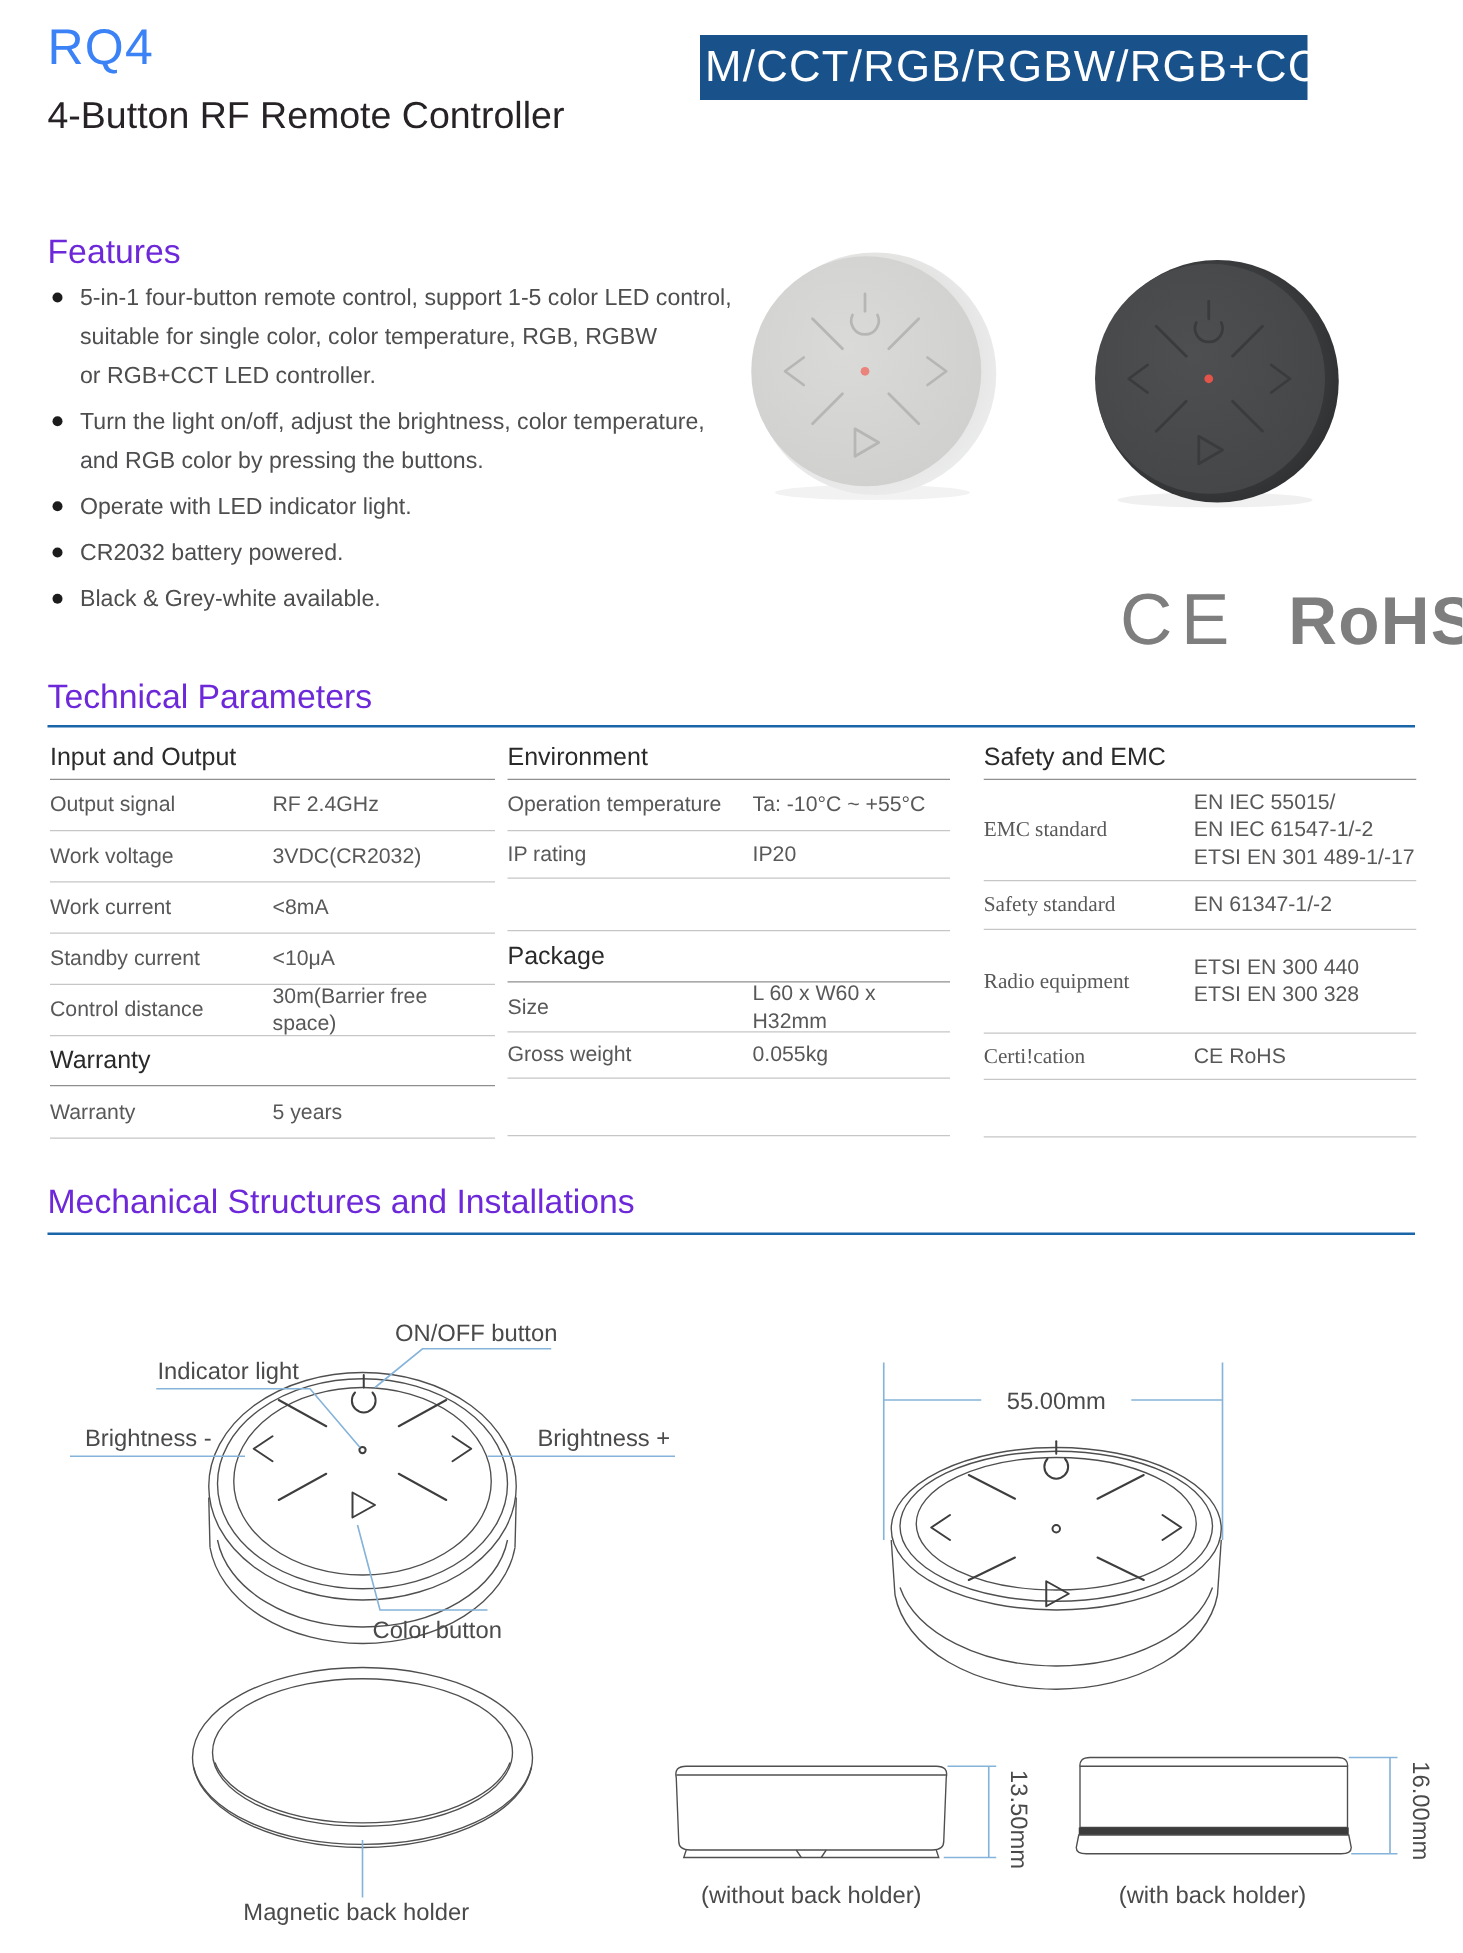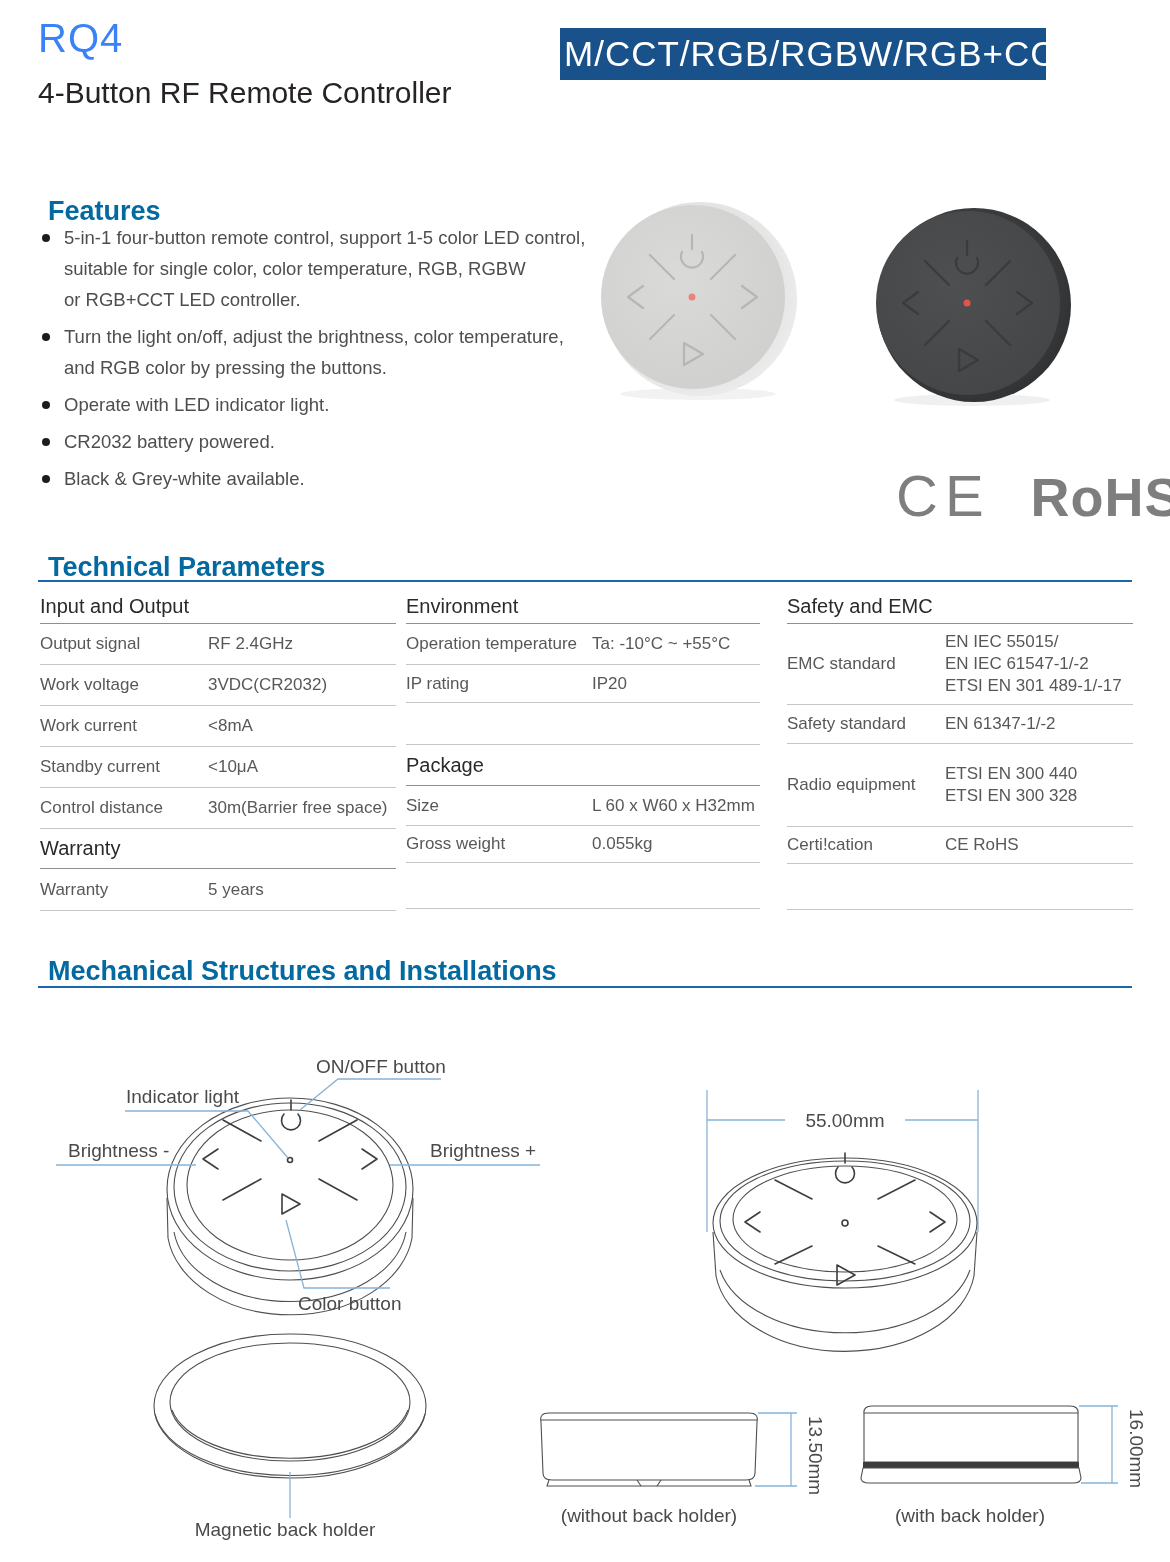--- a/index.html
+++ b/index.html
@@ -7,21 +7,21 @@
         font-family:"Liberation Sans",sans-serif;color:#444;}
   .abs{position:absolute;}
 
   
   .model{position:absolute;left:38px;top:16px;font-size:40px;color:#3b82f6;letter-spacing:1px;}
   .subtitle{position:absolute;left:38px;top:76px;font-size:30px;color:#262226;}
   .banner{position:absolute;left:560px;top:28px;width:486px;height:52px;background:#19518a;
           color:#fff;font-size:35px;display:flex;align-items:center;justify-content:center;letter-spacing:1px;}
 
   
-  .sec{position:absolute;margin:10px;font-weight:700;color:#0369a1;font-size:27px;}
+  .sec{position:absolute;margin:0;font-weight:400;color:#6d28d9;font-size:27px;}
   .rule{position:absolute;left:38px;width:1094px;height:2px;background:#1b66a8;}
 
   
   .features-list{position:absolute;left:40px;top:222px;width:552px;margin:0;padding:0;list-style:none;}
   .features-list li{position:relative;padding-left:24px;font-size:18.5px;line-height:31px;color:#4e4e50;margin-bottom:6px;}
   .features-list .dot{position:absolute;left:2px;top:12px;width:8px;height:8px;border-radius:50%;background:#1c1c1c;}
   .features-list .txt{white-space:pre-line;}
 
   .photo{position:absolute;}
 
@@ -29,24 +29,24 @@
   .ce{font-size:58px;letter-spacing:7px;}
   .rohs{font-size:54px;font-weight:700;letter-spacing:1px;}
 
   
   .tp-col{position:absolute;top:588px;}
   .tp-head{height:30px;display:flex;align-items:flex-end;padding-bottom:5px;font-size:20px;color:#2a2a2a;
            border-bottom:1px solid #8f8f8f;}
   .tp-head2{display:flex;align-items:flex-end;padding-bottom:8px;font-size:20px;color:#2a2a2a;
             border-bottom:1px solid #8f8f8f;}
   .tp-row{display:flex;align-items:center;border-bottom:1px solid #c6c6c6;font-size:17px;color:#58585a;}
-  .tp-row .val{white-space:pre-line;line-height:22px;}
+  .tp-row .val{white-space:pre-line;line-height:22px;margin-left:10px;}
   .c1 .lbl{flex:0 0 168px;}
   .c2 .lbl{flex:0 0 186px;}
-  .c3 .lbl{flex:0 0 158px;}
+  .c3 .lbl{flex:0 0 158px;font-family:Liberation Serif, serif;}
   .tp-empty{border-bottom:1px solid #c6c6c6;}
 
   
   .draw{stroke:#4f4f4f;fill:none;stroke-width:1.1;}
   .eng{stroke:#3e3e3e;fill:none;stroke-width:1.6;stroke-linecap:round;stroke-linejoin:round;}
   .blue{stroke:#85b3d9;fill:none;stroke-width:1.3;}
   .cap{font-size:19px;fill:#4a4a4a;}
   .dimtxt{font-size:19px;fill:#4a4a4a;}
 </style>
 </head>

